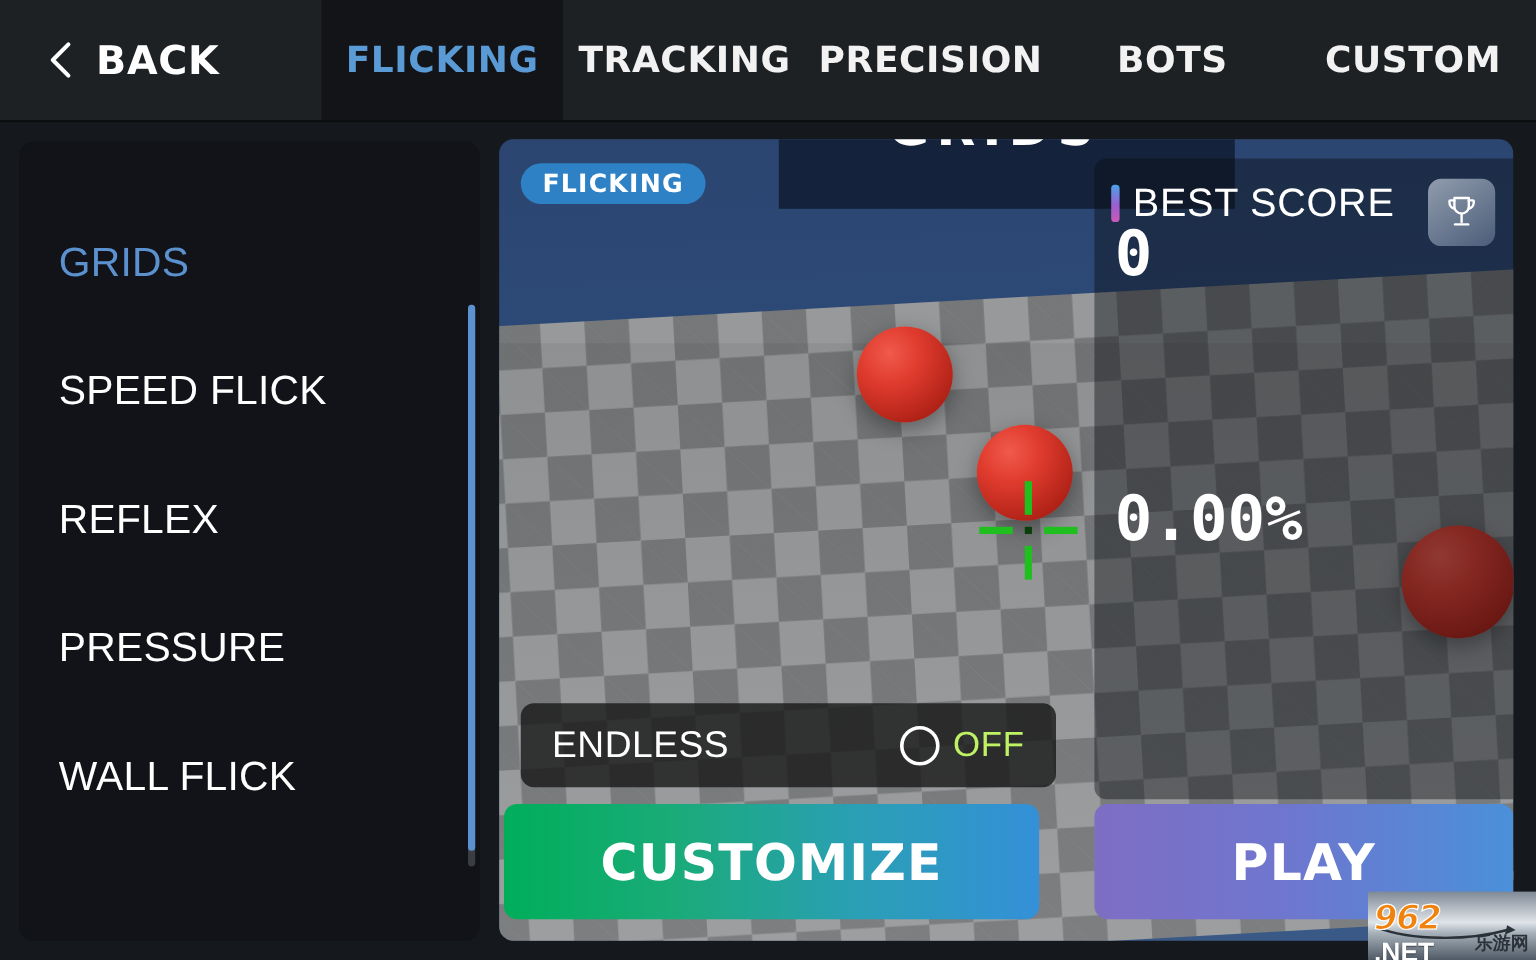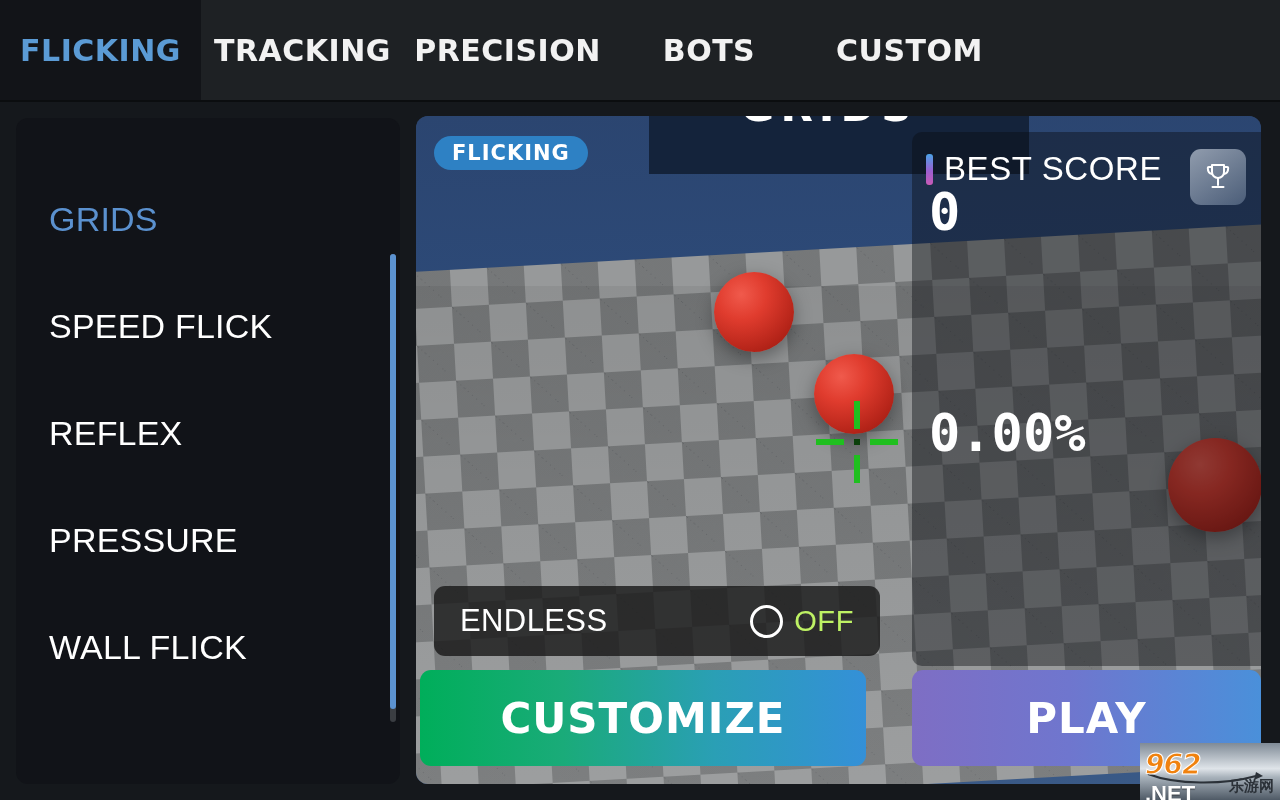--- a/index.html
+++ b/index.html
@@ -265,20 +265,28 @@
   }
   .wm-swoosh { position:absolute; left:6px; bottom:10px; }
 </style>
 </head>
 <body>
 
 <div id="app">
 
   <div class="topnav">
 
+    <div class="nav-back">
+      <span class="chev">
+        <svg width="22" height="32" viewBox="0 0 22 32">
+          <polyline points="17,3 4,16 17,29" fill="none" stroke="#ffffff" stroke-width="3.4" stroke-linecap="round" stroke-linejoin="round"></polyline>
+        </svg>
+      </span>
+      <span class="nav-back-label">BACK</span>
+    </div>
 
     <div class="nav-tabs">
       <div class="nav-tab active t-flicking">FLICKING</div>
       <div class="nav-tab t-tracking">TRACKING</div>
       <div class="nav-tab t-precision">PRECISION</div>
       <div class="nav-tab t-bots">BOTS</div>
       <div class="nav-tab t-custom">CUSTOM</div>
     </div>
   </div>
 

